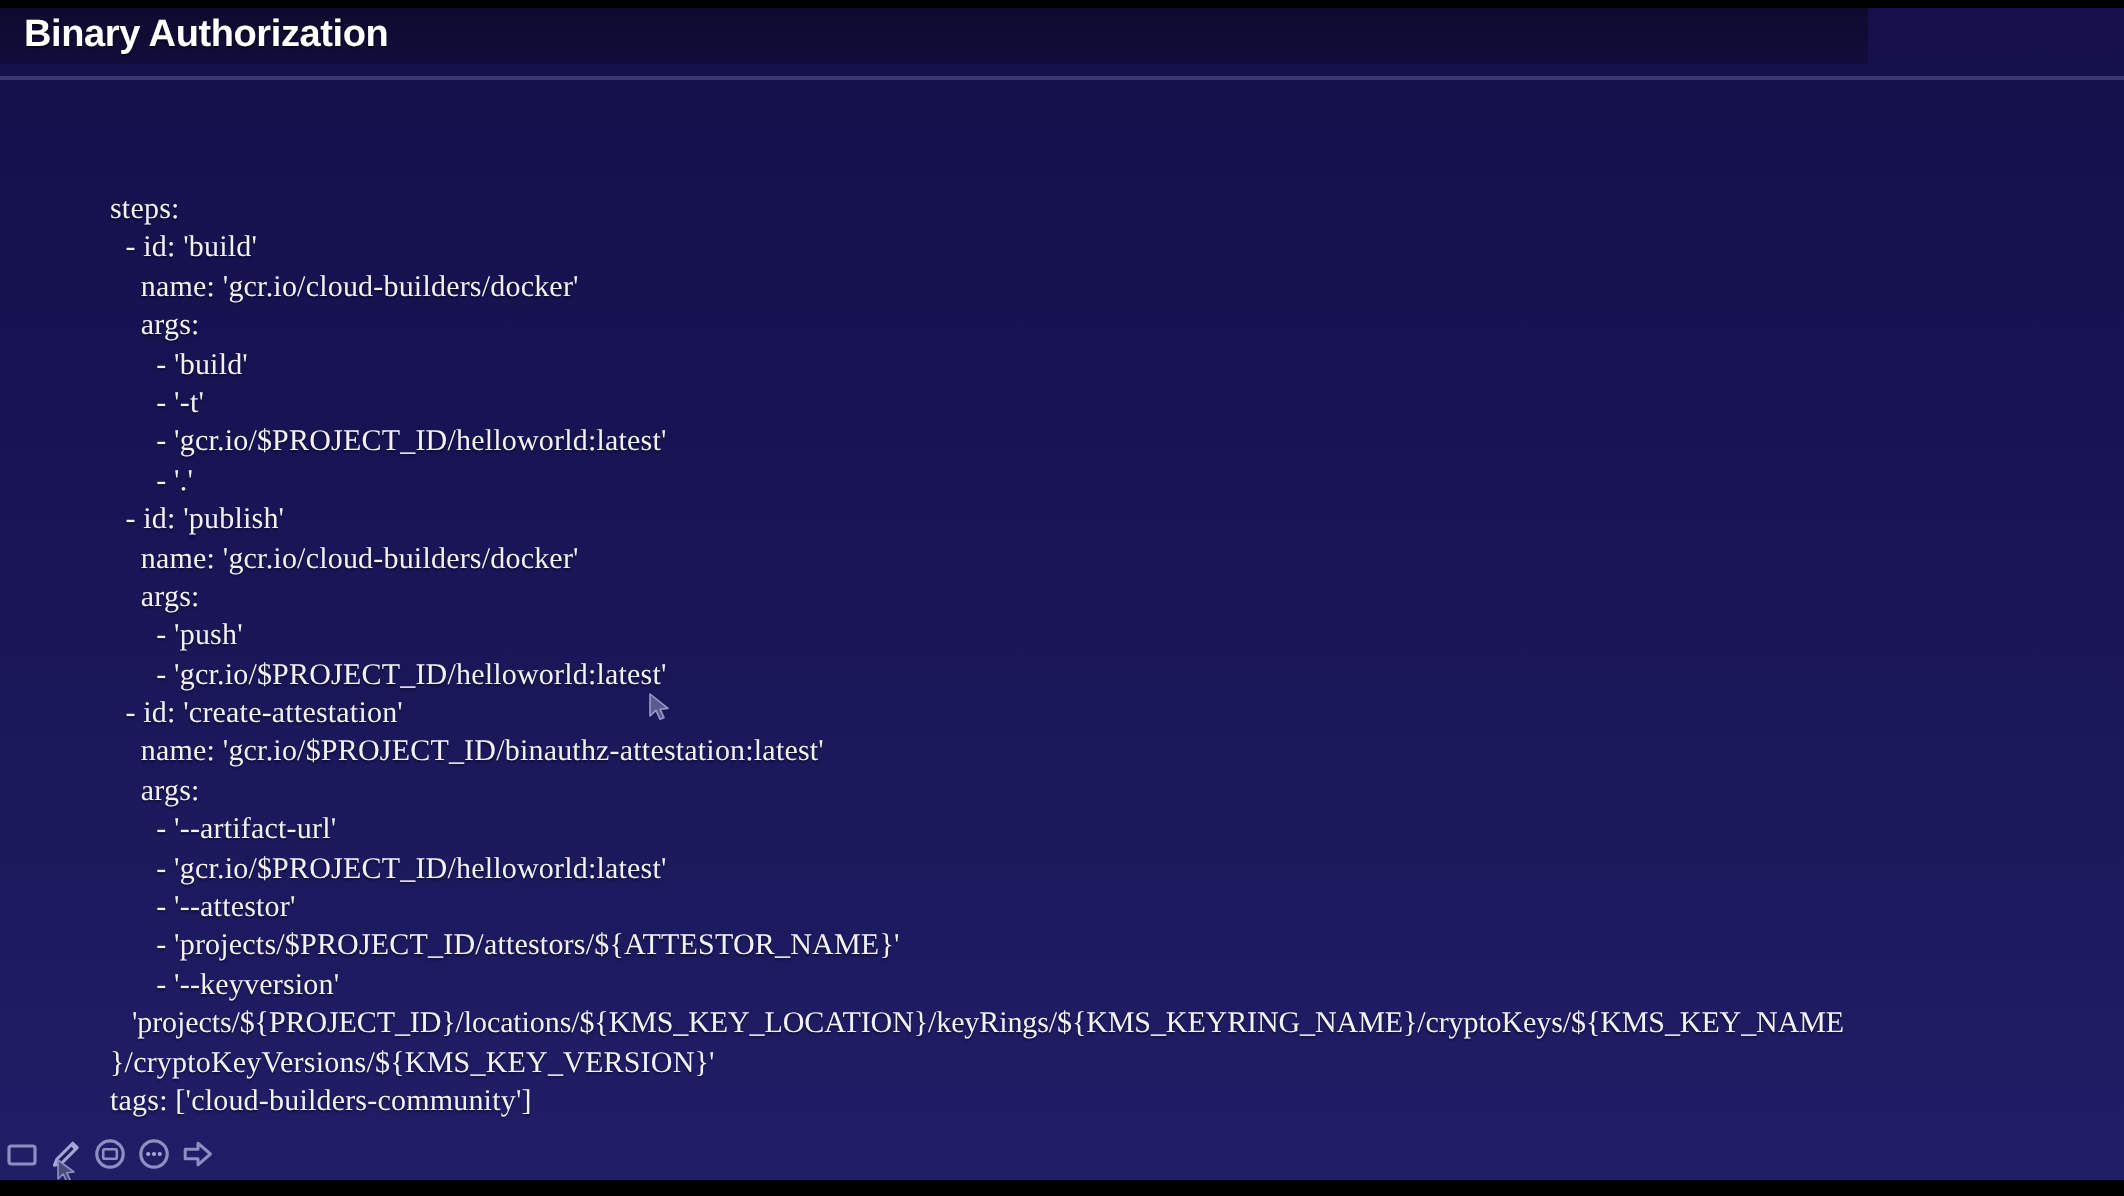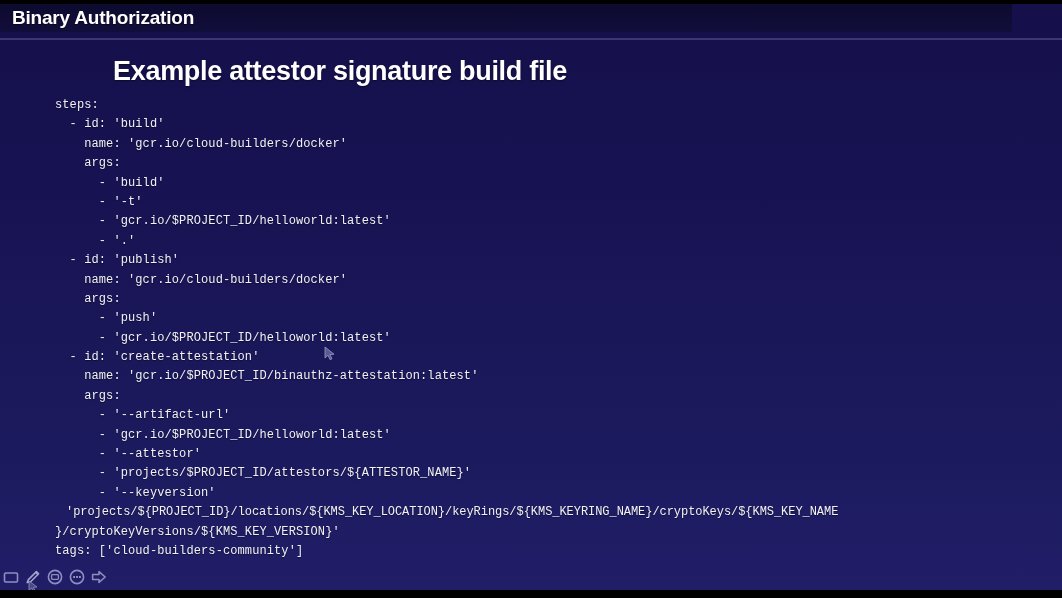--- a/index.html
+++ b/index.html
@@ -36,21 +36,21 @@
     background:#000;
     z-index:40;
   }
   .letterbox.top    { top:0;    height:4px; }
   .letterbox.bottom { bottom:0; height:8px; }
 
   
   #titlebar {
     position:absolute;
     left:0; top:4px;
-    width:1012px; height:28px;
+    width:934px; height:28px;
     background:linear-gradient(180deg,#0d0a2e 0%,#120e3c 100%);
     z-index:20;
   }
   #titlebar .title-text {
     position:absolute;
     left:12px; top:3px;
     font-size:19px;
     font-weight:bold;
     color:#ffffff;
     letter-spacing:-0.2px;
@@ -77,22 +77,22 @@
     white-space:nowrap;
     text-shadow:0 1px 2px rgba(0,0,0,.5);
     z-index:10;
   }
 
   
   #codeblock {
     position:absolute;
     left:55px; top:96px;
     width:990px;
-    font-family:Liberation Mono, monospace;
-    font-size:12px;
+    font-family:Liberation Serif, serif;
+    font-size:15px;
     line-height:19.4px;
     color:#f2f2f6;
     white-space:pre;
     letter-spacing:0.1px;
     text-shadow:0 1px 1px rgba(0,0,0,.45);
     z-index:10;
   }
   #codeblock .code-line {
     height:19.4px;
     white-space:pre;
@@ -144,21 +144,20 @@
 <div id="slide">
 
   <div class="letterbox top"></div>
 
   <div id="titlebar">
     <div class="title-text">Binary Authorization</div>
   </div>
 
   <div id="title-divider"></div>
 
-  <div id="heading">Example attestor signature build file</div>
 
   <div id="codeblock"><div class="code-line">steps:</div><div class="code-line">  - id: 'build'</div><div class="code-line">    name: 'gcr.io/cloud-builders/docker'</div><div class="code-line">    args:</div><div class="code-line">      - 'build'</div><div class="code-line">      - '-t'</div><div class="code-line">      - 'gcr.io/$PROJECT_ID/helloworld:latest'</div><div class="code-line">      - '.'</div><div class="code-line">  - id: 'publish'</div><div class="code-line">    name: 'gcr.io/cloud-builders/docker'</div><div class="code-line">    args:</div><div class="code-line">      - 'push'</div><div class="code-line">      - 'gcr.io/$PROJECT_ID/helloworld:latest'</div><div class="code-line">  - id: 'create-attestation'</div><div class="code-line">    name: 'gcr.io/$PROJECT_ID/binauthz-attestation:latest'</div><div class="code-line">    args:</div><div class="code-line">      - '--artifact-url'</div><div class="code-line">      - 'gcr.io/$PROJECT_ID/helloworld:latest'</div><div class="code-line">      - '--attestor'</div><div class="code-line">      - 'projects/$PROJECT_ID/attestors/${ATTESTOR_NAME}'</div><div class="code-line">      - '--keyversion'</div><div class="code-line wrap">'projects/${PROJECT_ID}/locations/${KMS_KEY_LOCATION}/keyRings/${KMS_KEYRING_NAME}/cryptoKeys/${KMS_KEY_NAME</div><div class="code-line">}/cryptoKeyVersions/${KMS_KEY_VERSION}'</div><div class="code-line">tags: ['cloud-builders-community']</div></div>
 
   <div id="code-cursor">
     <svg width="12" height="16" viewBox="0 0 12 16">
       <path d="M1 1 L1 12 L4 9.2 L6 13.6 L8 12.8 L6 8.6 L10 8.2 Z" fill="#5a5a90" stroke="#9a9ac8" stroke-width="0.8" stroke-linejoin="round"></path>
     </svg>
   </div>
 
   <div id="toolbar">

